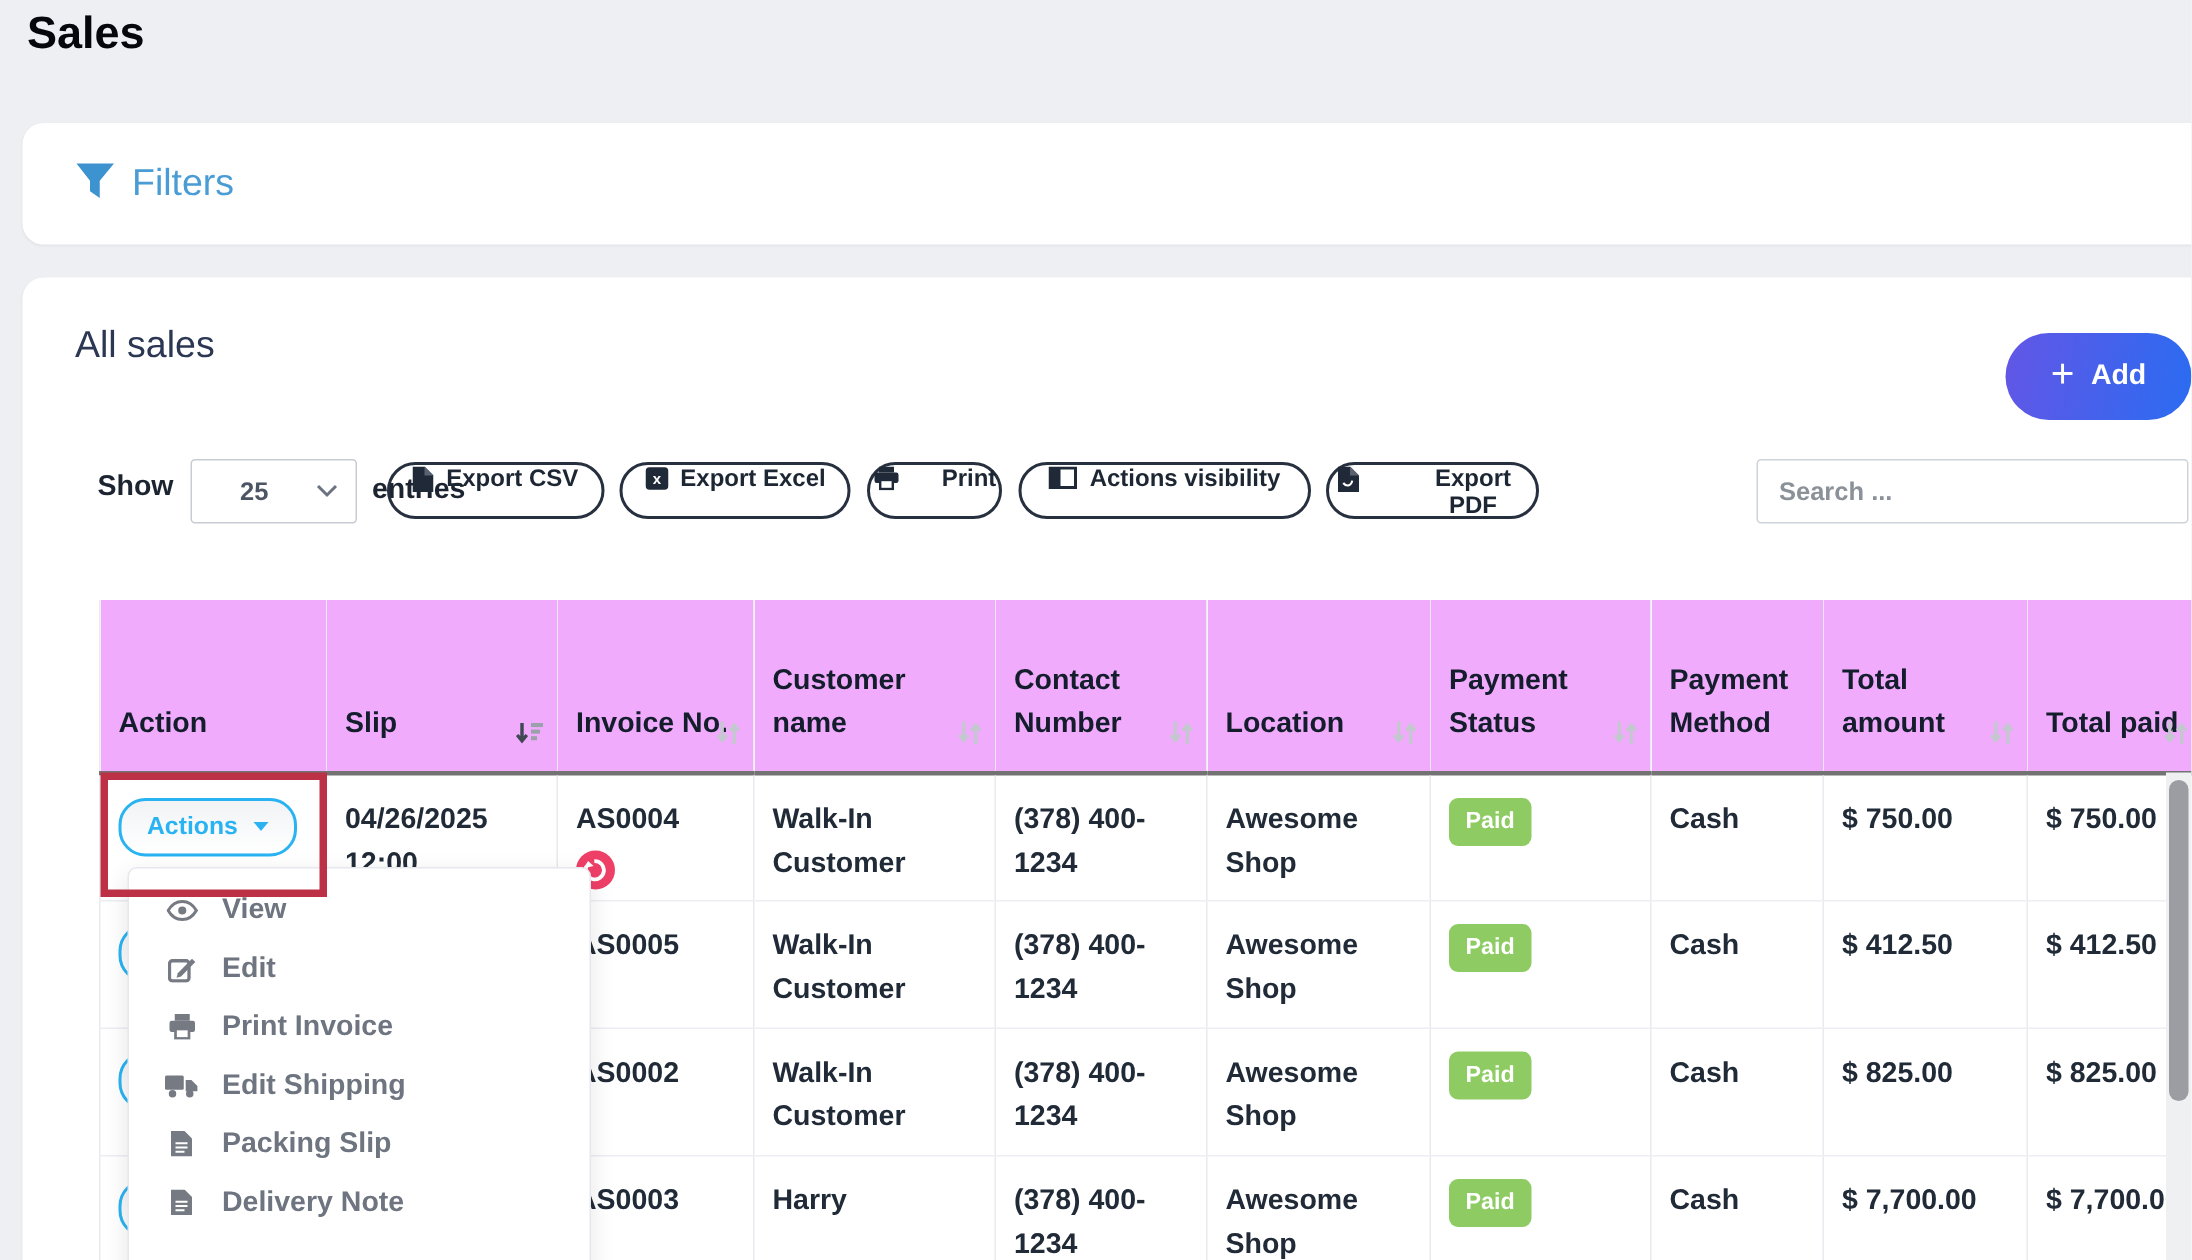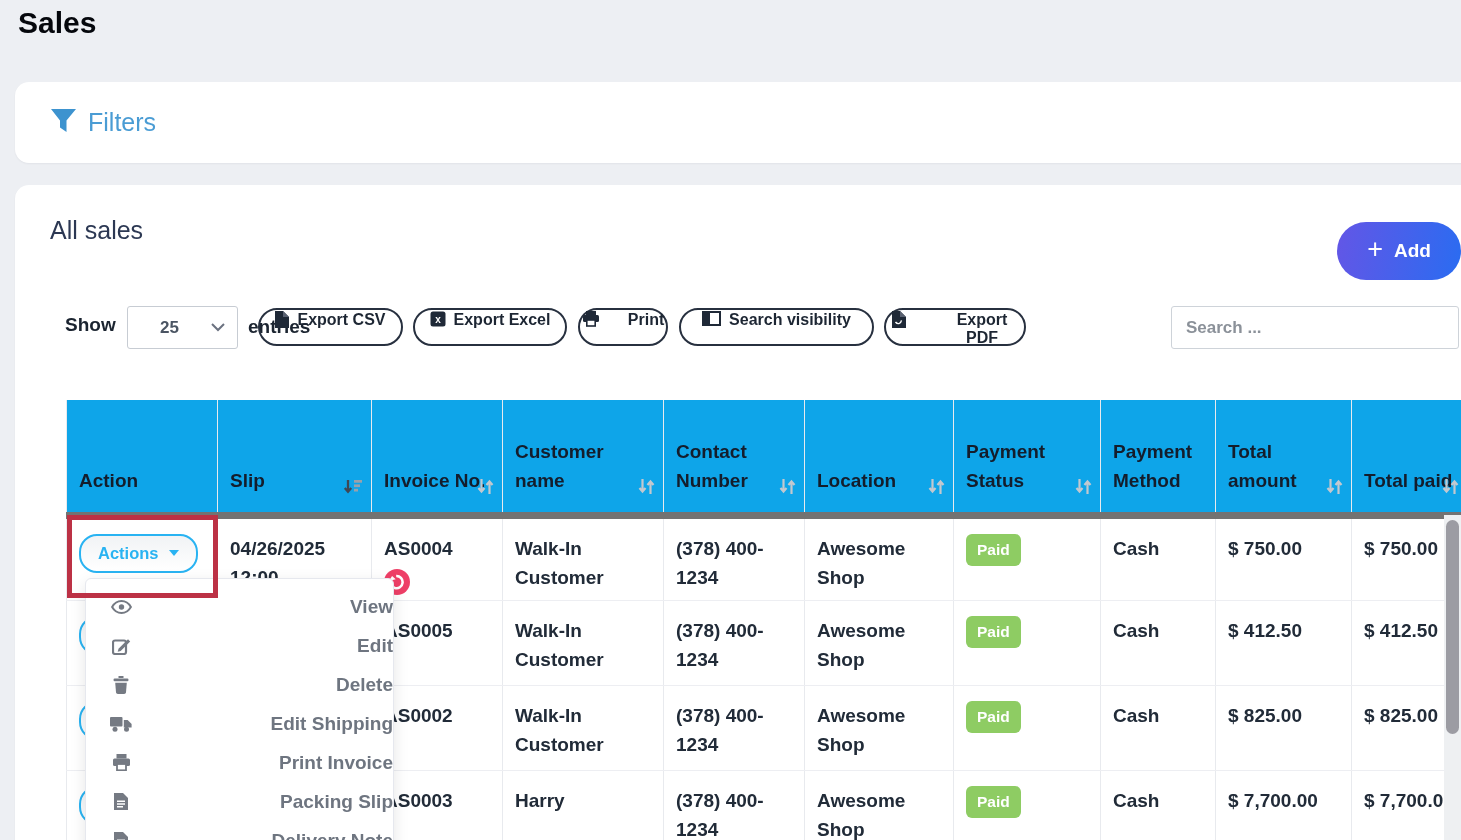--- a/index.html
+++ b/index.html
@@ -34,42 +34,42 @@
   #btn-colvis{left:664px;width:195px;} #btn-pdf{left:869px;width:142px;gap:40px;}
 
   #search-input{position:absolute;left:1156px;top:121px;width:288px;height:43px;border:1px solid #ced3d9;border-radius:3px;
     box-sizing:border-box;padding:0 14px;font-size:17px;font-weight:700;color:#374151;font-family:"Liberation Sans",sans-serif;}
   #search-input::placeholder{color:#8b9199;font-weight:700;}
 
   
   #sales-table{position:absolute;left:51px;top:215px;width:1445px;border-collapse:collapse;table-layout:fixed;}
   #sales-table th,#sales-table td{border-right:1px solid #e8eaee;box-sizing:border-box;text-align:left;}
   #sales-table th:first-child,#sales-table td:first-child{border-left:1px solid #e8eaee;}
-  #sales-table thead th{height:115px;vertical-align:bottom;padding:0 12px 16px;position:relative;background:#0ea5e9;
-    font-size:19px;font-weight:700;color:#141d2c;line-height:1.55;border-bottom:7px solid #737373;}
+  #sales-table thead th{height:115px;vertical-align:bottom;padding:0 12px 16px;position:relative;background:#f0abfc;
+    font-size:19px;font-weight:700;color:#141d2c;line-height:1.55;border-bottom:3px solid #737373;}
   #sales-table tbody td{height:85px;vertical-align:top;padding:15px 12px 0;font-size:19px;font-weight:700;color:#212b38;
     line-height:1.55;border-bottom:1px solid #edeef2;background:#fff;}
   tr.striped td{background:#f7f8fa;}
   .sort{position:absolute;right:8px;bottom:18px;display:flex;}
   .sort.far{right:52px;}
 
   .actions-btn{display:inline-flex;align-items:center;gap:10px;padding:8px 17px;border:2px solid #29b3f2;border-radius:18px;
     color:#29b3f2;font-weight:700;font-size:16.5px;background:linear-gradient(180deg,#f1f3f5,#fff);cursor:pointer;font-family:"Liberation Sans",sans-serif;}
   .caret{width:0;height:0;border-left:5.5px solid transparent;border-right:5.5px solid transparent;border-top:6px solid #29b3f2;}
 
   .paid-badge{display:inline-block;background:#8ecc63;color:#fff;font-size:15.5px;font-weight:700;padding:4px 11px;border-radius:6px;}
   .inv-badge{width:26px;height:26px;border-radius:50%;background:#ee3f67;display:flex;align-items:center;justify-content:center;margin-top:6px;}
 
   
   #annotation-box{position:absolute;left:52px;top:330px;width:141px;height:73px;border:5px solid #bc3145;z-index:30;pointer-events:none;}
 
   
   #actions-menu{position:absolute;left:70px;top:393px;width:309px;height:290px;background:#fff;border:1px solid #e6e8ee;
     border-radius:6px;box-shadow:0 5px 16px rgba(0,0,0,.10);z-index:20;padding-top:8px;box-sizing:border-box;}
-  .menu-item{height:39px;display:flex;align-items:center;padding-left:23px;gap:15px;cursor:pointer;justify-content:space-between;}
+  .menu-item{height:39px;display:flex;align-items:center;padding-left:23px;gap:15px;cursor:pointer;}
   .menu-item .mi{width:24px;display:flex;justify-content:center;}
   .menu-item .ml{font-size:19px;font-weight:600;color:#6e7580;}
 
   
   #scrollbar-track{position:absolute;left:1429px;top:330px;width:17px;height:325px;background:#eef0f2;z-index:40;}
   #scrollbar-thumb{position:absolute;left:2px;top:5px;width:13px;height:214px;border-radius:7px;background:#9c9ca3;cursor:pointer;}
 </style>
 </head>
 <body>
 
@@ -134,21 +134,21 @@
       </span>
       <span>Print</span>
     </button>
     <button class="tool-btn" id="btn-colvis">
       <span>
         <svg width="19" height="15" viewBox="0 0 19 15">
             <rect x="1" y="1" width="17" height="13" fill="none" stroke="#1f2937" stroke-width="2"></rect>
             <rect x="1" y="1" width="7" height="13" fill="#1f2937"></rect>
           </svg>
       </span>
-      <span>Search visibility</span>
+      <span>Actions visibility</span>
     </button>
     <button class="tool-btn" id="btn-pdf">
       <span>
         <svg width="14" height="17" viewBox="0 0 14 17">
             <path d="M0 0h8l6 6v11H0z" fill="#1f2937"></path>
             <path d="M8 0l6 6H8z" fill="#5a6272"></path>
             <path d="M3.5 11c2 2.6 5.2 2.2 6-1.6" stroke="#fff" stroke-width="1.4" fill="none"></path>
           </svg>
       </span>
       <span>Export PDF</span>
@@ -327,51 +327,41 @@
         <span class="mi">
           <svg width="19" height="18" viewBox="0 0 19 18">
               <rect x="1" y="3.5" width="13" height="13.5" rx="2" fill="none" stroke="#757a83" stroke-width="2.2"></rect>
               <path d="M6.5 11.8L16 2.2l2.2 2.2L8.7 14l-3 .8z" fill="#757a83"></path>
             </svg>
         </span>
           <span class="ml">Edit</span>
       </div>
       <div class="menu-item">
         <span class="mi">
-          <svg width="16" height="18" viewBox="0 0 16 18">
-              <path d="M5.5 0h5v2h-5z" fill="#757a83"></path>
-              <rect x=".5" y="2.6" width="15" height="2.6" rx="1.2" fill="#757a83"></rect>
-              <path d="M2.2 6.8h11.6l-.8 9.5c-.1 1-.9 1.7-1.9 1.7H4.9c-1 0-1.8-.7-1.9-1.7z" fill="#757a83"></path>
-            </svg>
-        </span>
-          <span class="ml">Delete</span>
+          <svg width="19" height="17" viewBox="0 0 19 17">
+              <rect x="4.5" y="0" width="10" height="4.5" fill="#757a83"></rect>
+              <rect x="1" y="4.5" width="17" height="7.5" rx="1.5" fill="#757a83"></rect>
+              <rect x="5" y="10" width="9" height="6.3" fill="#fff" stroke="#757a83" stroke-width="1.8"></rect>
+            </svg>
+        </span>
+          <span class="ml">Print Invoice</span>
       </div>
       <div class="menu-item">
         <span class="mi">
           <svg width="22" height="16" viewBox="0 0 22 16">
               <rect x="0" y="1" width="12.5" height="9.5" rx="1" fill="#757a83"></rect>
               <path d="M13.8 4h3.8l4 4v3.5h-7.8z" fill="#757a83"></path>
               <circle cx="5" cy="13.2" r="2.5" fill="#757a83"></circle>
               <circle cx="16.5" cy="13.2" r="2.5" fill="#757a83"></circle>
             </svg>
         </span>
           <span class="ml">Edit Shipping</span>
       </div>
       <div class="menu-item">
         <span class="mi">
-          <svg width="19" height="17" viewBox="0 0 19 17">
-              <rect x="4.5" y="0" width="10" height="4.5" fill="#757a83"></rect>
-              <rect x="1" y="4.5" width="17" height="7.5" rx="1.5" fill="#757a83"></rect>
-              <rect x="5" y="10" width="9" height="6.3" fill="#fff" stroke="#757a83" stroke-width="1.8"></rect>
-            </svg>
-        </span>
-          <span class="ml">Print Invoice</span>
-      </div>
-      <div class="menu-item">
-        <span class="mi">
           <svg width="14" height="17" viewBox="0 0 14 17">
               <path d="M0 0h9l5 5v12H0z" fill="#757a83"></path>
               <path d="M3 8.2h8M3 11h8M3 13.8h6" stroke="#fff" stroke-width="1.4"></path>
             </svg>
         </span>
           <span class="ml">Packing Slip</span>
       </div>
       <div class="menu-item">
         <span class="mi">
           <svg width="14" height="17" viewBox="0 0 14 17">

